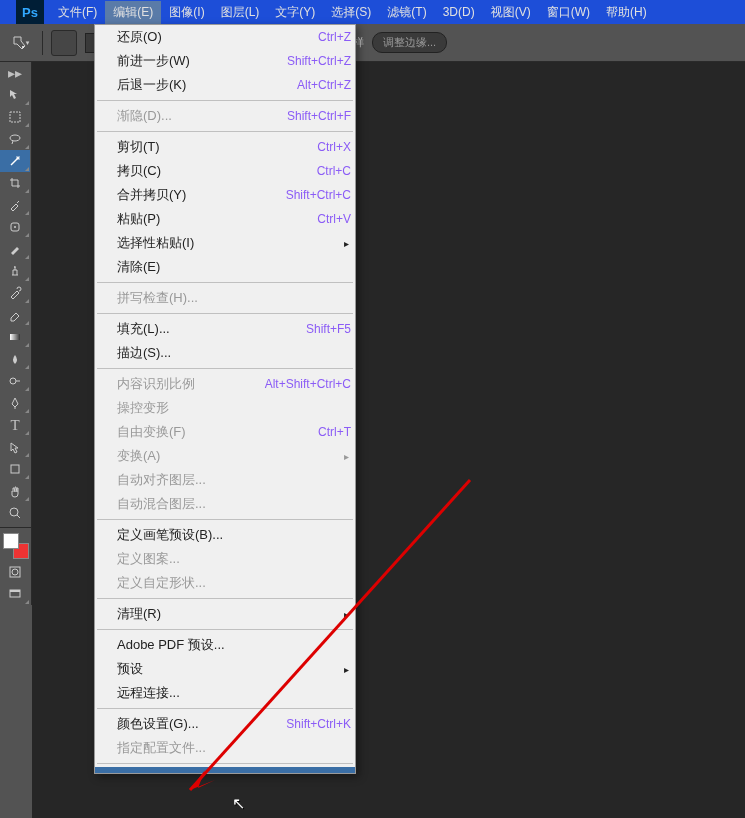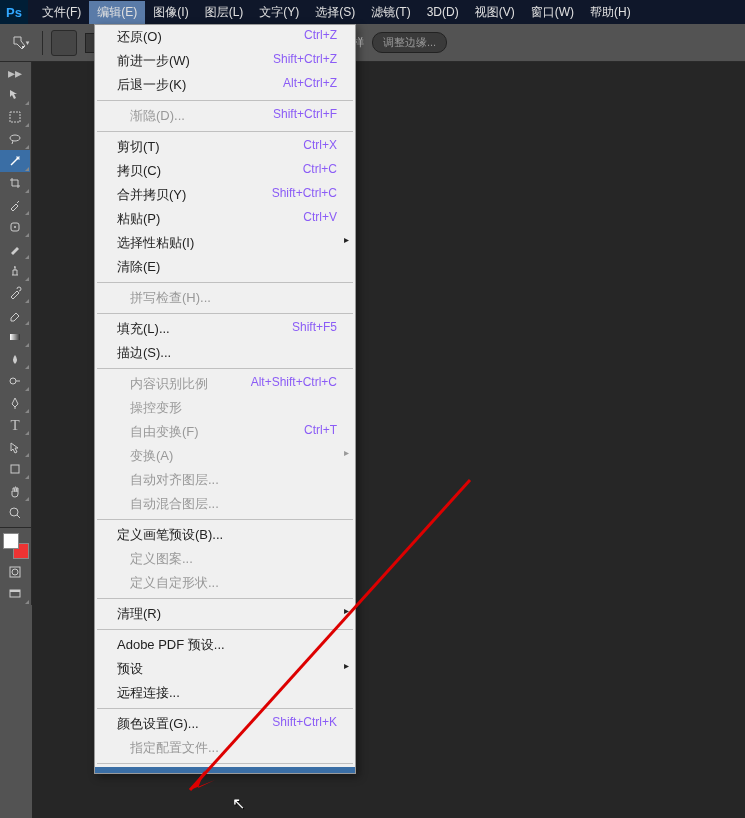--- a/index.html
+++ b/index.html
@@ -1,39 +1,39 @@
 <!DOCTYPE html>
 <html><head>
 <meta charset="utf-8">
 <style>
 * { margin: 0; padding: 0; box-sizing: border-box; font-family: "Microsoft YaHei", Arial, sans-serif; }
 body { background: #535353; width: 745px; height: 818px; overflow: hidden; position: relative; }
-.menubar { background: #0f172a; height: 24px; display: flex; align-items: center; font-size: 12px; color: #e0e0e0; }
+.menubar { background: #1d4ed8; height: 24px; display: flex; align-items: center; font-size: 12px; color: #e0e0e0; padding-left: 16px; }
 .ps-logo { width: 28px; height: 24px; background: #001e36; color: #31a8ff; font-weight: bold; font-size: 13px; display: flex; align-items: center; justify-content: center; margin-right: 6px; }
 .menu-item { padding: 3px 8px; cursor: pointer; }
 .menu-item.active { background: #5a7ba8; }
 .options-bar { height: 38px; background: #535353; border-bottom: 1px solid #2a2a2a; display: flex; align-items: center; padding: 0 6px; gap: 8px; font-size: 11px; color: #ccc; }
 .tool-icon-box { width: 28px; height: 28px; display: flex; align-items: center; justify-content: center; }
 .opt-btn { width: 26px; height: 26px; background: #464646; border: 1px solid #2a2a2a; border-radius: 3px; }
 .opt-separator { width: 1px; height: 24px; background: #2a2a2a; }
 .num-input { width: 40px; height: 20px; background: #3a3a3a; border: 1px solid #222; color: #ccc; font-size: 11px; text-align: center; }
 .checkbox-ctrl { width: 13px; height: 13px; background: #3a3a3a; border: 1px solid #222; display: inline-flex; align-items: center; justify-content: center; color: #8ab4f8; font-size: 9px; }
 .adjust-btn { background: #3a3a3a; border: 1px solid #222; color: #999; padding: 2px 10px; font-size: 11px; border-radius: 10px; }
 .toolbox { position: absolute; left: 0; top: 62px; width: 32px; background: #535353; display: flex; flex-direction: column; border-right: 1px solid #2a2a2a; }
 .tool { width: 30px; height: 22px; display: flex; align-items: center; justify-content: center; color: #c0c0c0; font-size: 14px; position: relative; cursor: pointer; }
 .tool.sel { background: #3a6ea5; }
 .tool-corner { position: absolute; right: 1px; bottom: 1px; width: 0; height: 0; border-left: 4px solid transparent; border-bottom: 4px solid #888; }
 .swatches { width: 26px; height: 26px; position: relative; margin: 2px auto; }
 .swatch-fg { position: absolute; top: 0; left: 0; width: 16px; height: 16px; background: #fff; border: 1px solid #888; }
 .swatch-bg { position: absolute; bottom: 0; right: 0; width: 16px; height: 16px; background: #e33; border: 1px solid #888; }
 .canvas-area { position: absolute; left: 32px; top: 62px; right: 0; bottom: 0; background: #262626; }
 .dropdown { position: absolute; left: 94px; top: 24px; width: 262px; background: #f0f0f0; border: 1px solid #999; box-shadow: 3px 3px 8px rgba(0,0,0,0.4); font-size: 13px; color: #222; }
-.dd-item { display: flex; justify-content: space-between; padding: 3px 18px 3px 22px; cursor: pointer; position: relative; }
+.dd-item { display: flex; justify-content: space-between; align-items: center; padding: 3px 4px 3px 22px; cursor: pointer; position: relative; }
 .dd-item.highlighted { background: #3a6ea5; color: #fff; }
-.dd-item.disabled { color: #999; margin-left: 13px; }
+.dd-item.disabled { color: #999; }
 .dd-divider { height: 1px; background: #c0c0c0; margin: 3px 2px; }
 .dd-submenu::after { content: "▸"; position: absolute; right: 6px; font-size: 10px; }
 .dd-shortcut { color: #8b5cf6; font-size: 12px; }
 .watermark { position: absolute; left: 240px; top: 380px; font-size: 48px; font-weight: bold; color: rgba(180,180,180,0.25); letter-spacing: 2px; pointer-events: none; }
 .watermark-sub { position: absolute; left: 260px; top: 430px; font-size: 18px; color: rgba(180,180,180,0.2); pointer-events: none; }
 .arrow-line { position: absolute; pointer-events: none; }
 .cursor-ptr { position: absolute; left: 232px; top: 794px; font-size: 16px; color: #fff; pointer-events: none; text-shadow: 1px 1px 0 #000; }
 </style>
 </head>
 <body>

